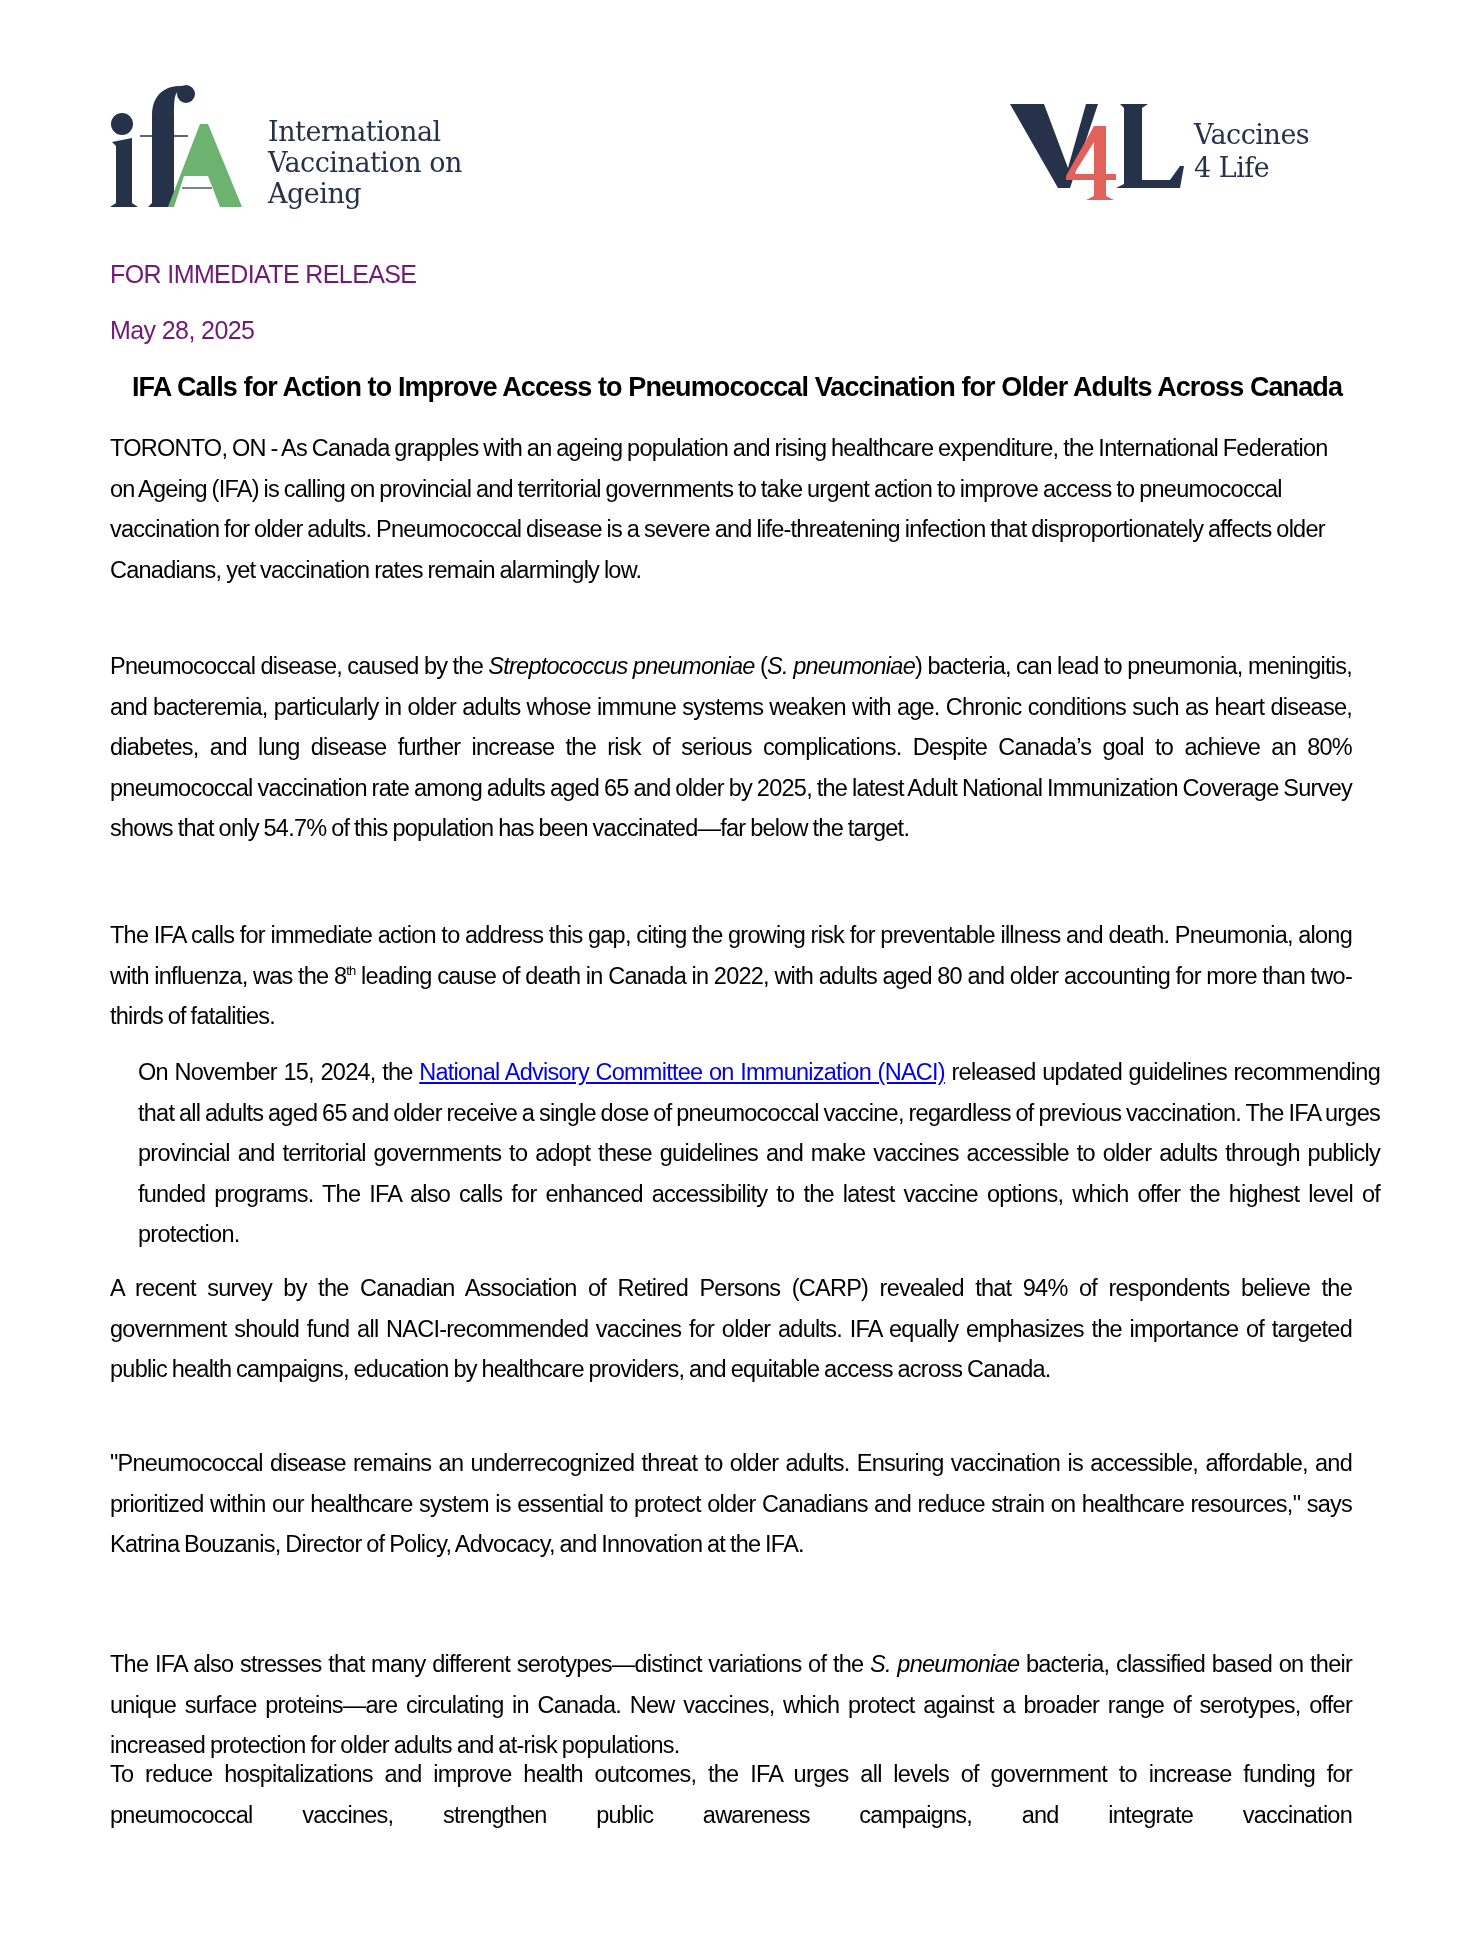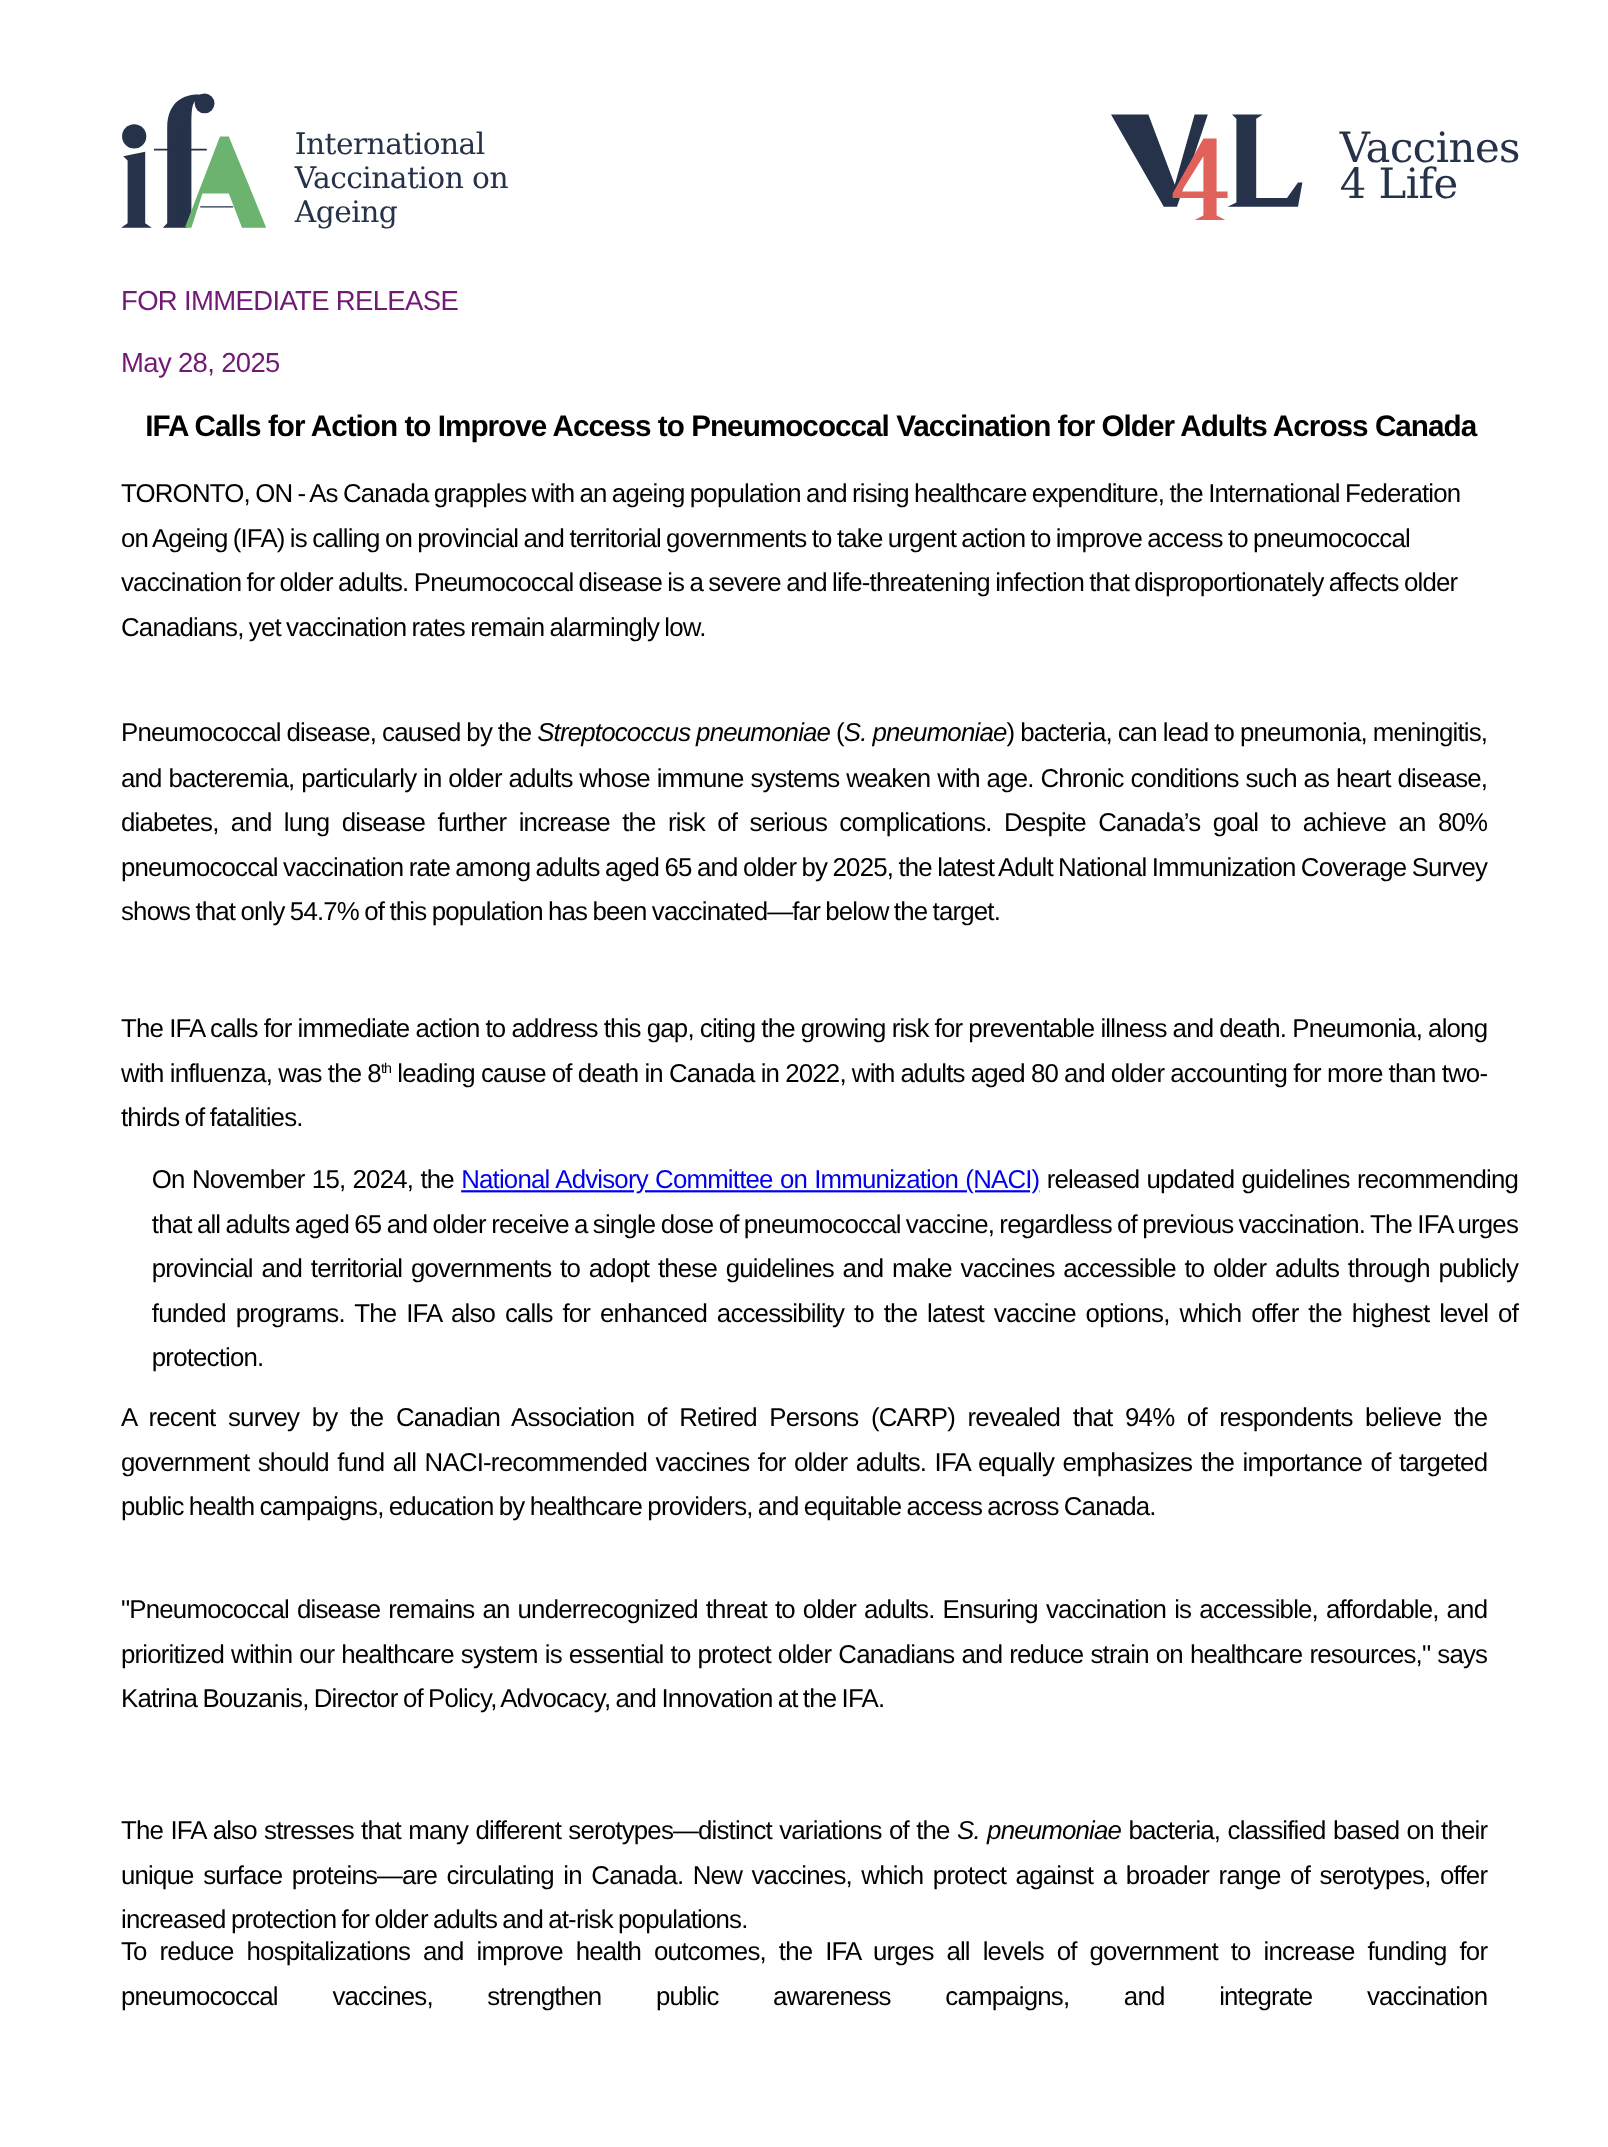--- a/index.html
+++ b/index.html
@@ -32,23 +32,23 @@
       letter-spacing: -0.5px;
     }
     .logo-ifa .ifa-text div { white-space: nowrap; }
     .logo-v4l {
       position: absolute;
       left: 1010px; top: 96px;
       width: 340px; height: 110px;
     }
     .logo-v4l .v4l-text {
       position: absolute;
-      left: 208px; top: 22px;
+      left: 184px; top: 22px;
       font-family: "DejaVu Serif", "Liberation Serif", serif;
-      font-size: 38px;
+      font-size: 27px;
       line-height: 33px;
       color: #26324a;
       letter-spacing: -0.5px;
     }
     .logo-v4l .v4l-text div { white-space: nowrap; }
 
     .meta {
       position: absolute;
       left: 110px;
       font-size: 25px;

